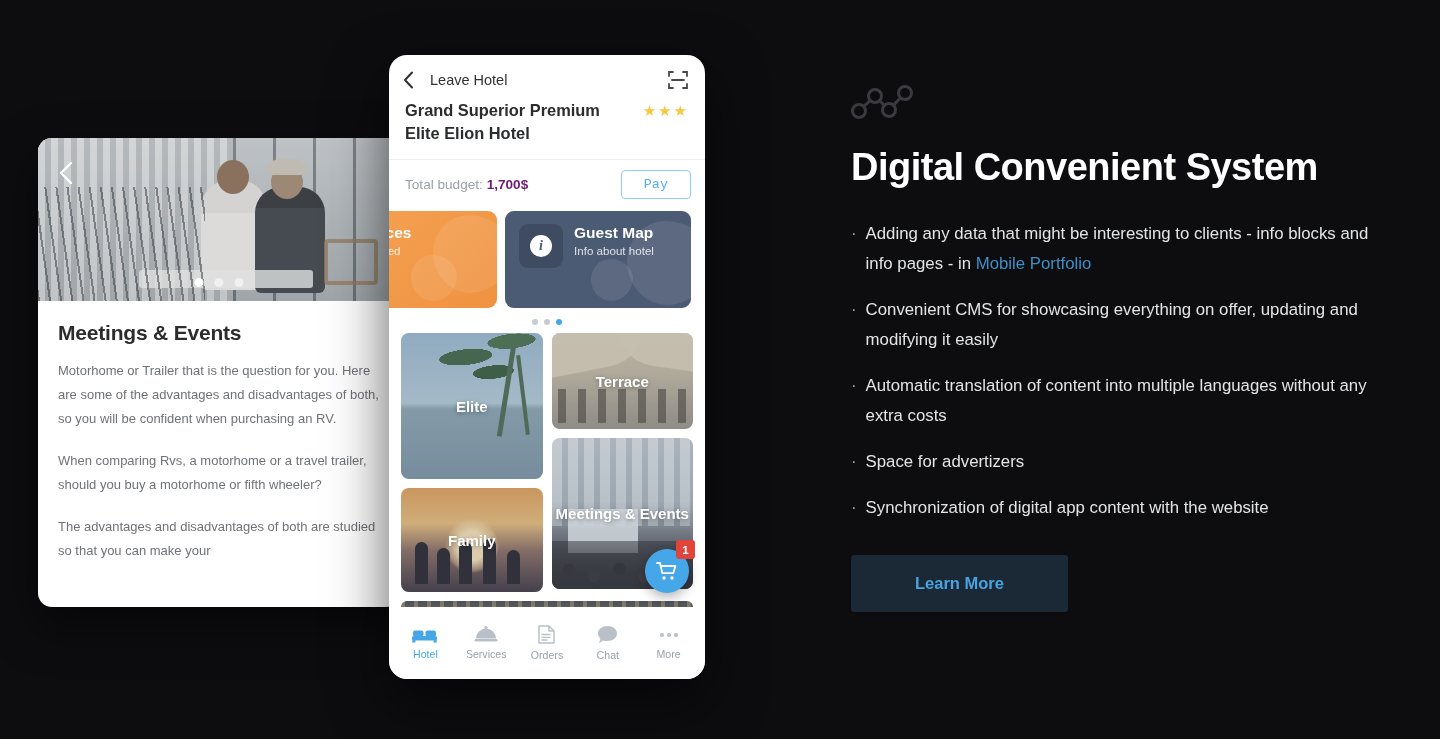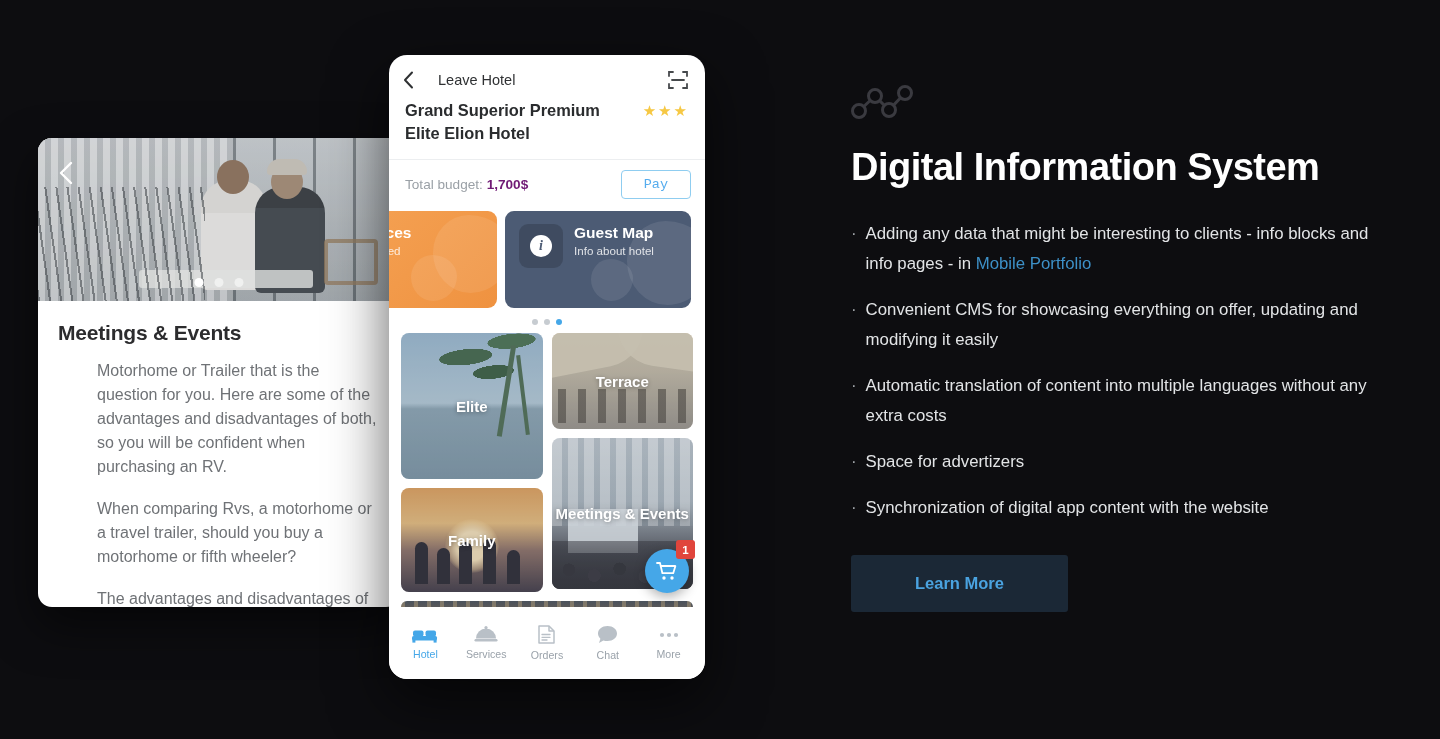--- a/index.html
+++ b/index.html
@@ -83,37 +83,37 @@
     display: flex; gap: 11px; align-items: center;
   }
   .lc-dots i { width: 9px; height: 9px; border-radius: 50%; background: rgba(255,255,255,.55); display:block; }
   .lc-dots i.on { background: #ffffff; }
   .lc-body { padding: 20px 20px 0 20px; }
   .lc-title {
     font-size: 21px; font-weight: bold; color: #2c2c2e; letter-spacing: -0.2px;
     margin-bottom: 14px;
   }
   .lc-p {
-    font-size: 16px; line-height: 24px; color: #6f7276; margin-bottom: 18px; margin-left: 39px;
+    font-size: 13px; line-height: 24px; color: #6f7276; margin-bottom: 18px;
   }
 
   
   .phone {
     position: absolute; left: 389px; top: 55px;
     width: 316px; height: 624px;
     background: #ffffff;
     border-radius: 18px;
     overflow: hidden;
     box-shadow: 0 22px 58px rgba(0,0,0,0.62);
   }
   .ph-topbar {
     display: flex; align-items: center; justify-content: space-between;
     padding: 14px 16px 6px 14px;
   }
-  .ph-leave { display: flex; align-items: center; gap: 24px; cursor: pointer; text-align: center; }
+  .ph-leave { display: flex; align-items: center; gap: 16px; cursor: pointer; text-align: center; }
   .ph-leave span { font-size: 14.5px; color: #2f3133; }
   .ph-scan { width: 22px; height: 22px; cursor: pointer; }
   .ph-hotelname {
     padding: 2px 16px 0 16px;
     display: flex; align-items: flex-start; justify-content: space-between; gap: 10px;
   }
   .ph-hotelname h2 {
     font-size: 16.4px; font-weight: bold; color: #2a2c2e; line-height: 23px;
     max-width: 212px;
   }
@@ -491,21 +491,21 @@
         <g fill="none" stroke="#3a3a40" stroke-width="3">
           <path d="M8 29 L24 14 L38 28 L54 11"></path>
           <circle cx="8" cy="29" r="6.5" fill="#0d0d10"></circle>
           <circle cx="24" cy="14" r="6.5" fill="#0d0d10"></circle>
           <circle cx="38" cy="28" r="6.5" fill="#0d0d10"></circle>
           <circle cx="54" cy="11" r="6.5" fill="#0d0d10"></circle>
         </g>
       </svg>
     </div>
 
-    <h1 class="r-title">Digital Information System</h1>
+    <h1 class="r-title">Digital Convenient System</h1>
 
     <ul class="r-list">
       <li class="r-item">
         <span class="dot">·</span>
         <span><span>Adding any data that might be interesting to clients - info blocks and info pages - in </span><a class="r-link" href="#">Mobile Portfolio</a></span>
       </li>
       <li class="r-item">
         <span class="dot">·</span>
         <span>Convenient CMS for showcasing everything on offer, updating and modifying it easily</span>
       </li>

